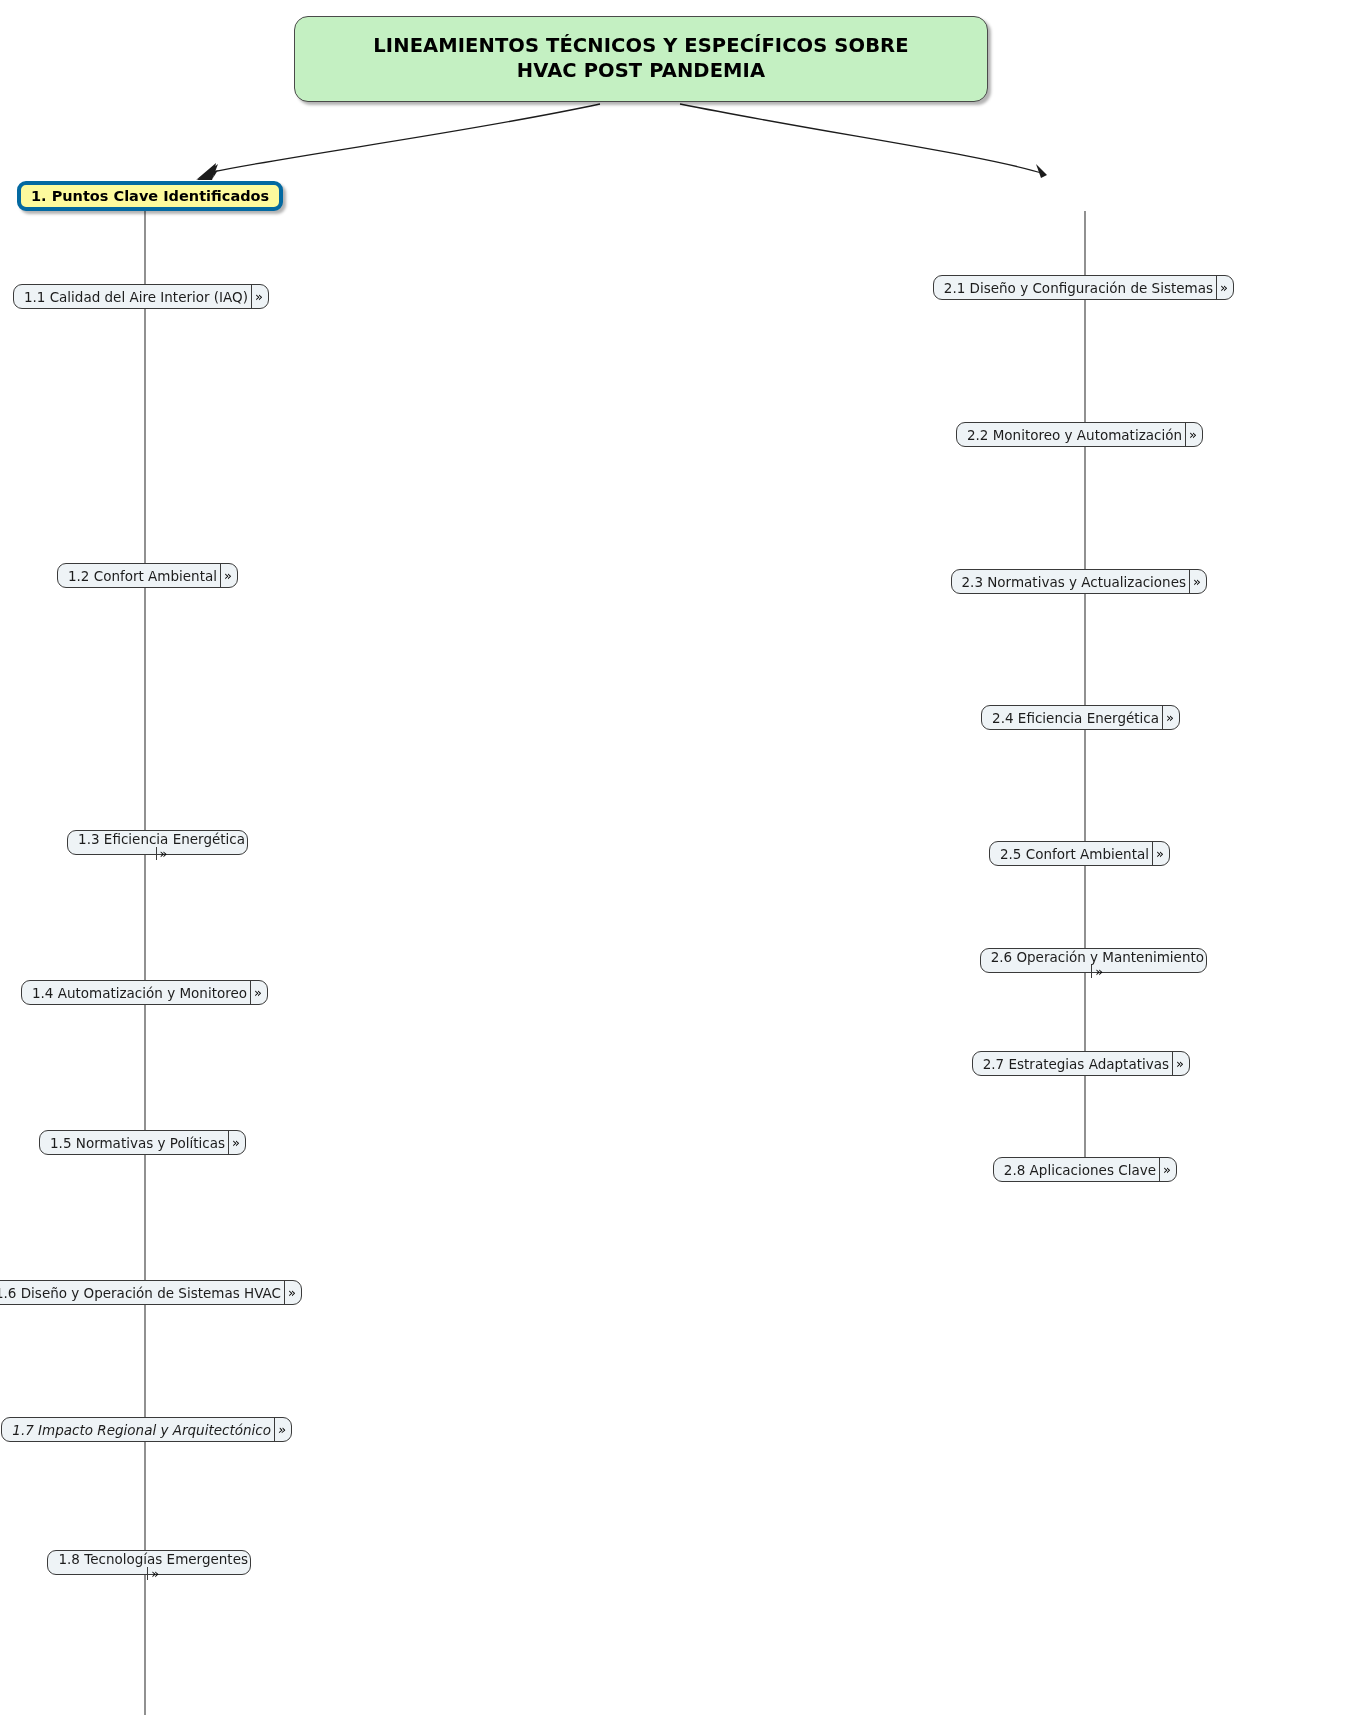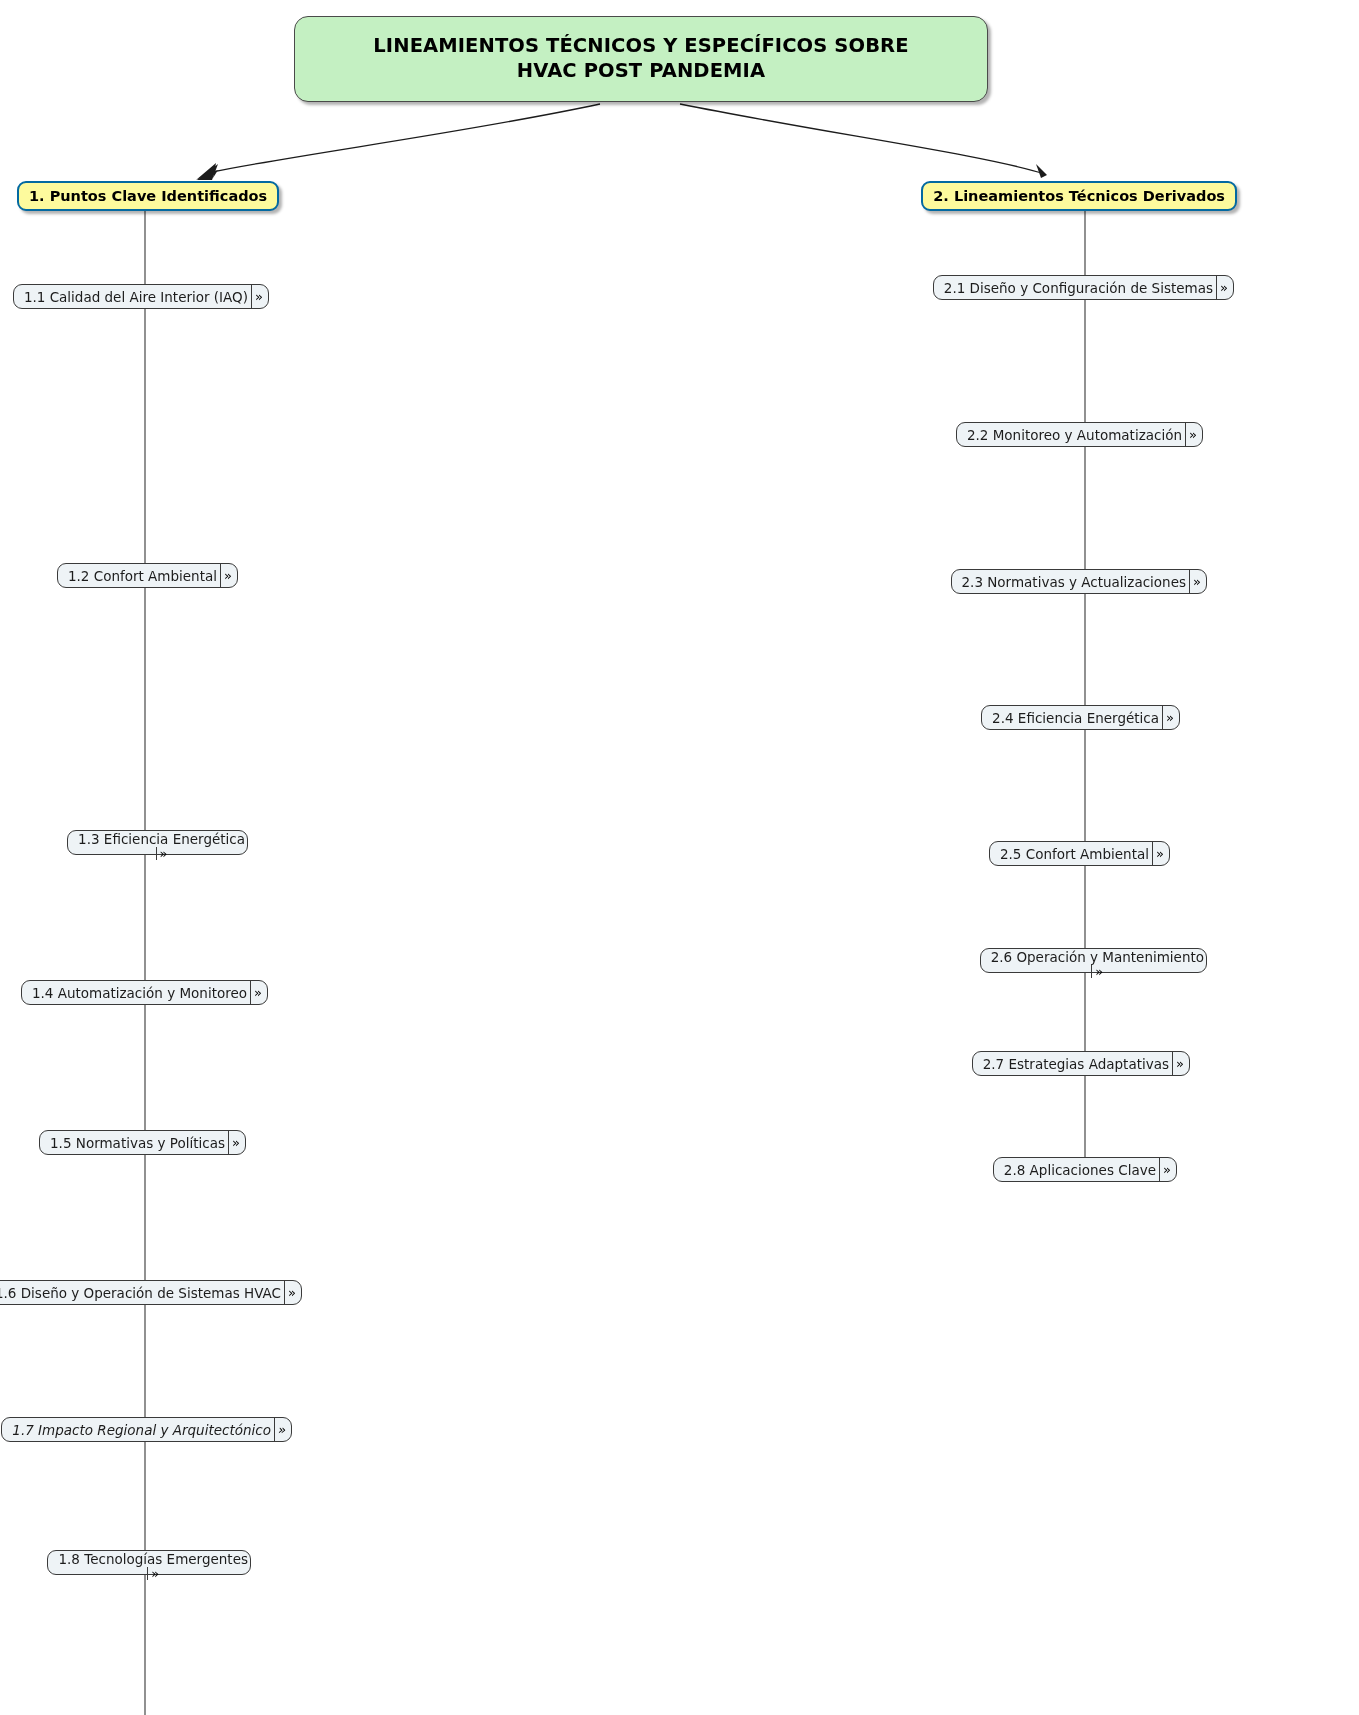--- a/index.html
+++ b/index.html
@@ -47,21 +47,21 @@
     color: #000000;
     letter-spacing: 0.1px;
     padding: 4px 18px;
   }
 
   
   .branch-box {
     position: absolute;
     box-sizing: border-box;
     background: #fdfa9d;
-    border: 2px solid #0369a1;
+    border: 4px solid #0369a1;
     border-radius: 9px;
     box-shadow: 3px 3px 3px rgba(0,0,0,0.30);
     display: flex;
     align-items: center;
     justify-content: center;
     font-weight: bold;
     font-size: 14.5px;
     color: #000000;
     white-space: nowrap;
     padding: 0 10px;
@@ -124,23 +124,20 @@
     <div>
       <span>LINEAMIENTOS TÉCNICOS Y ESPECÍFICOS SOBRE</span><br>
       <span>HVAC POST PANDEMIA</span>
     </div>
   </div>
 
   <div class="branch-box" style="left:17px; top:169px;">
     <span>1. Puntos Clave Identificados</span>
   </div>
 
-  <div class="branch-box" style="right:122px; top:169px;">
-    <span>2. Lineamientos Técnicos Derivados</span>
-  </div>
 
   <div class="leaf-box" style="right:1090px; top:272px;">
     <span class="leaf-label">1.1 Calidad del Aire Interior (IAQ)</span>
     <span class="expand-icon">»</span>
   </div>
   <div class="leaf-box" style="right:1121px; top:551px;">
     <span class="leaf-label">1.2 Confort Ambiental</span>
     <span class="expand-icon">»</span>
   </div>
   <div class="leaf-box" style="right:1111px; top:818px;flex-direction:column;">

